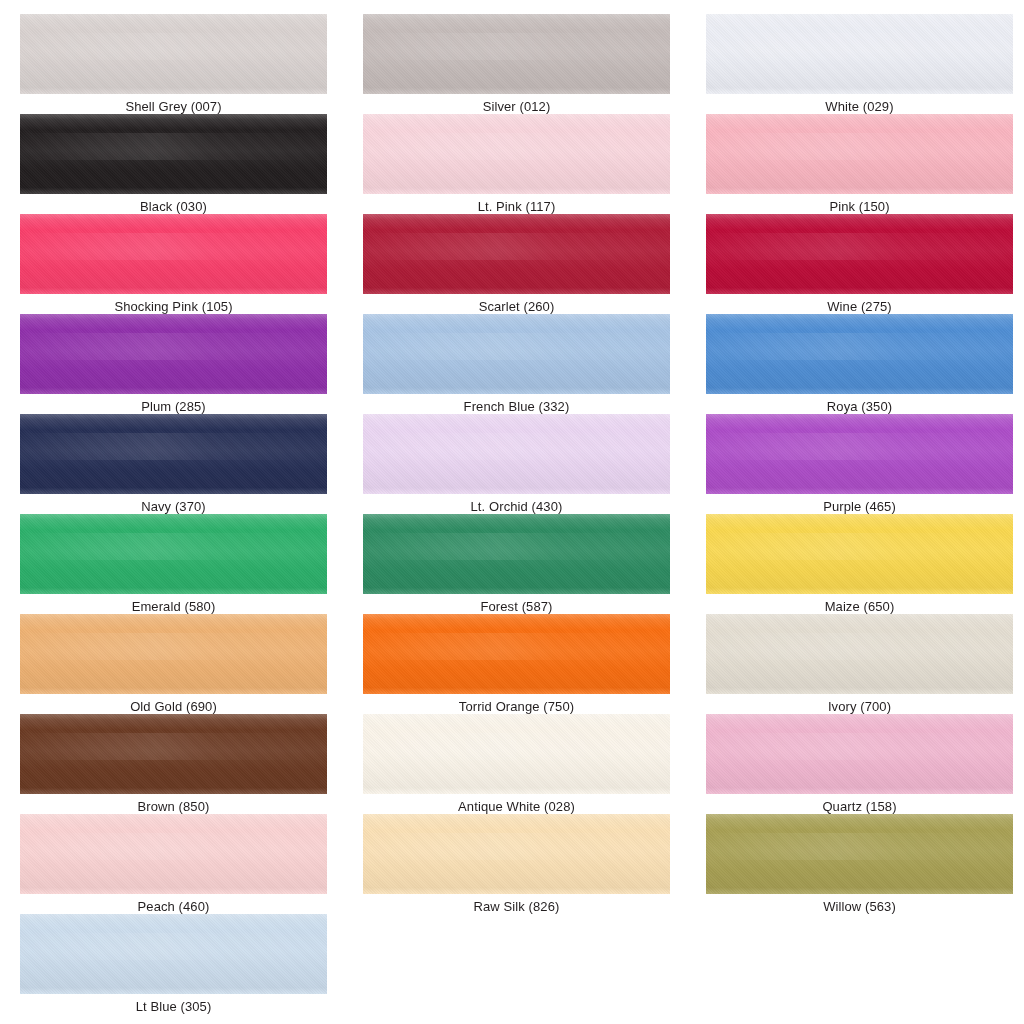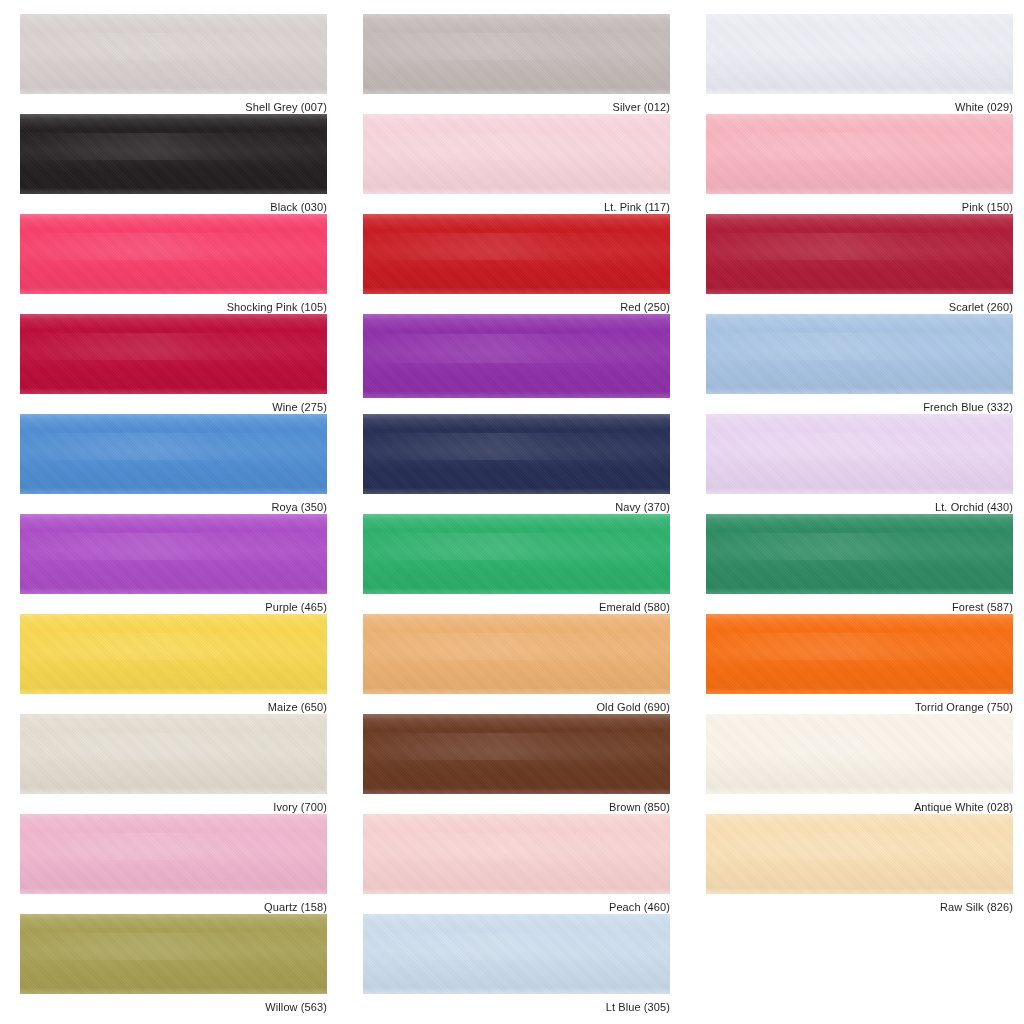--- a/index.html
+++ b/index.html
@@ -69,23 +69,23 @@
     left:0;right:0;top:24%;height:34%;
     background:linear-gradient(90deg,
       rgba(255,255,255,0.00) 0%,
       rgba(255,255,255,0.055) 26%,
       rgba(255,255,255,0.085) 44%,
       rgba(255,255,255,0.03) 62%,
       rgba(255,255,255,0.00) 100%);
     pointer-events:none;
   }
   .label{
-    text-align:right;
+    text-align:center;
     width:307px;
-    font-size:11px;
+    font-size:13px;
     line-height:14px;
     color:#231f20;
     padding-top:6px;
     letter-spacing:.1px;
     white-space:nowrap;
   }
 </style>
 </head>
 <body style="background: rgb(255, 255, 255);">
 
@@ -141,28 +141,20 @@
       </div>
       <div class="cell">
         <div class="swatch" style="background: rgb(249, 63, 107);">
           <div class="gloss"></div>
           <div class="sheen"></div>
           <div class="weave"></div>
         </div>
         <div class="label">Shocking Pink (105)</div>
       </div>
       <div class="cell">
-        <div class="swatch" style="background: rgb(201, 26, 32);">
-          <div class="gloss"></div>
-          <div class="sheen"></div>
-          <div class="weave"></div>
-        </div>
-        <div class="label">Red (250)</div>
-      </div>
-      <div class="cell">
         <div class="swatch" style="background: rgb(176, 28, 55);">
           <div class="gloss"></div>
           <div class="sheen"></div>
           <div class="weave"></div>
         </div>
         <div class="label">Scarlet (260)</div>
       </div>
       <div class="cell">
         <div class="swatch" style="background: rgb(189, 12, 56);">
           <div class="gloss"></div>
@@ -170,20 +162,21 @@
           <div class="weave"></div>
         </div>
         <div class="label">Wine (275)</div>
       </div>
       <div class="cell">
         <div class="swatch" style="background: rgb(144, 48, 171);">
           <div class="gloss"></div>
           <div class="sheen"></div>
           <div class="weave"></div>
         </div>
+        <div class="label">Plum (285)</div>
       </div>
       <div class="cell">
         <div class="swatch" style="background: rgb(168, 196, 228);">
           <div class="gloss"></div>
           <div class="sheen"></div>
           <div class="weave"></div>
         </div>
         <div class="label">French Blue (332)</div>
       </div>
       <div class="cell">

